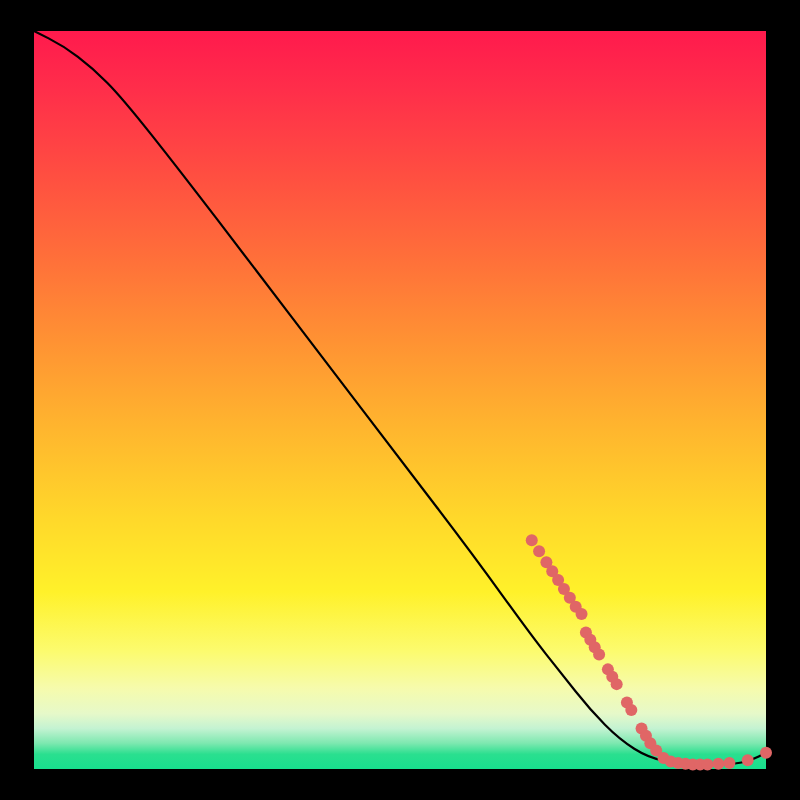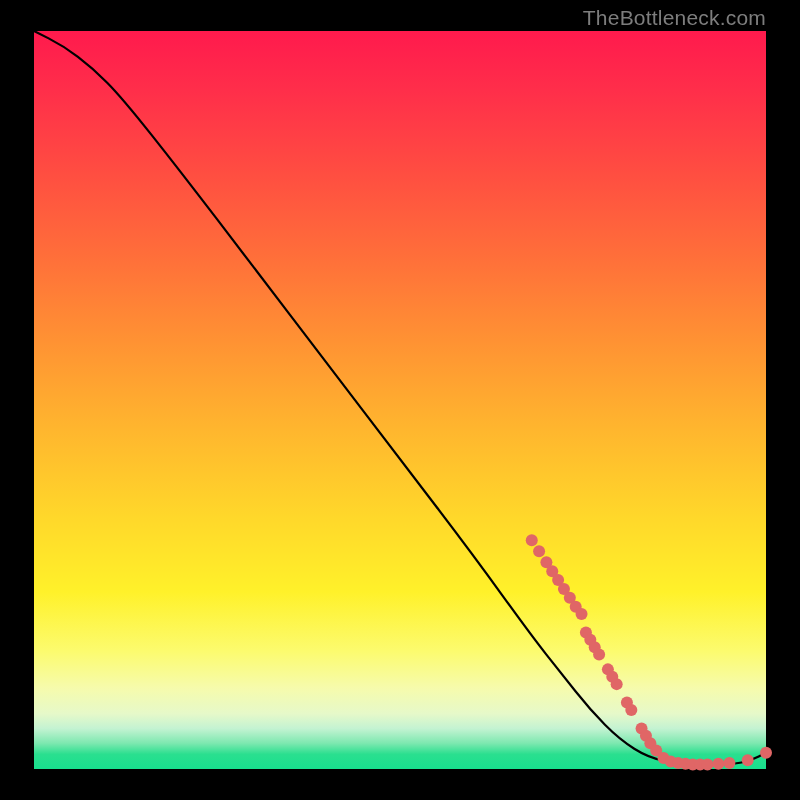--- a/index.html
+++ b/index.html
@@ -60,21 +60,20 @@
     top: 0;
     width: 732px;
     height: 738px;
     overflow: visible;
   }
 </style>
 </head>
 <body>
 
 <div class="frame">
-  <div class="watermark">TheBottleneck.com</div>
 
   <div class="plot">
     <svg class="curve" viewBox="0 0 732 738" preserveAspectRatio="none">
       <path id="curve-path" fill="none" stroke="#000" stroke-width="2.2" d="M 0 0 Q 0 0 14.64 7.3799999999999955 Q 29.28 14.759999999999991 43.92 25.829999999999984 Q 58.56 36.89999999999998 73.2 51.65999999999997 Q 87.84 66.41999999999996 117.12 103.31999999999994 Q 146.4 140.2199999999999 183 188.18999999999994 Q 219.6 236.15999999999997 256.2 284.13 Q 292.8 332.09999999999997 329.4 380.07 Q 366 428.04 402.6 476.01 Q 439.2 523.98 468.48 564.5699999999999 Q 497.76000000000005 605.16 512.4 623.6099999999999 Q 527.04 642.06 541.6800000000001 660.51 Q 556.32 678.96 570.96 693.72 Q 585.6 708.48 600.24 717.7049999999999 Q 614.88 726.93 629.52 729.5129999999999 Q 644.16 732.096 658.8 732.8340000000001 Q 673.44 733.572 688.08 733.203 Q 702.72 732.834 710.04 730.989 Q 717.36 729.144 724.6800000000001 725.454 T 732 721.764"></path>
       <g id="markers">
           <circle cx="497.76000000000005" cy="509.22" r="6" fill="#e06666"></circle>
           <circle cx="505.08" cy="520.29" r="6" fill="#e06666"></circle>
           <circle cx="512.4" cy="531.36" r="6" fill="#e06666"></circle>
           <circle cx="518.256" cy="540.216" r="6" fill="#e06666"></circle>
           <circle cx="524.112" cy="549.072" r="6" fill="#e06666"></circle>

